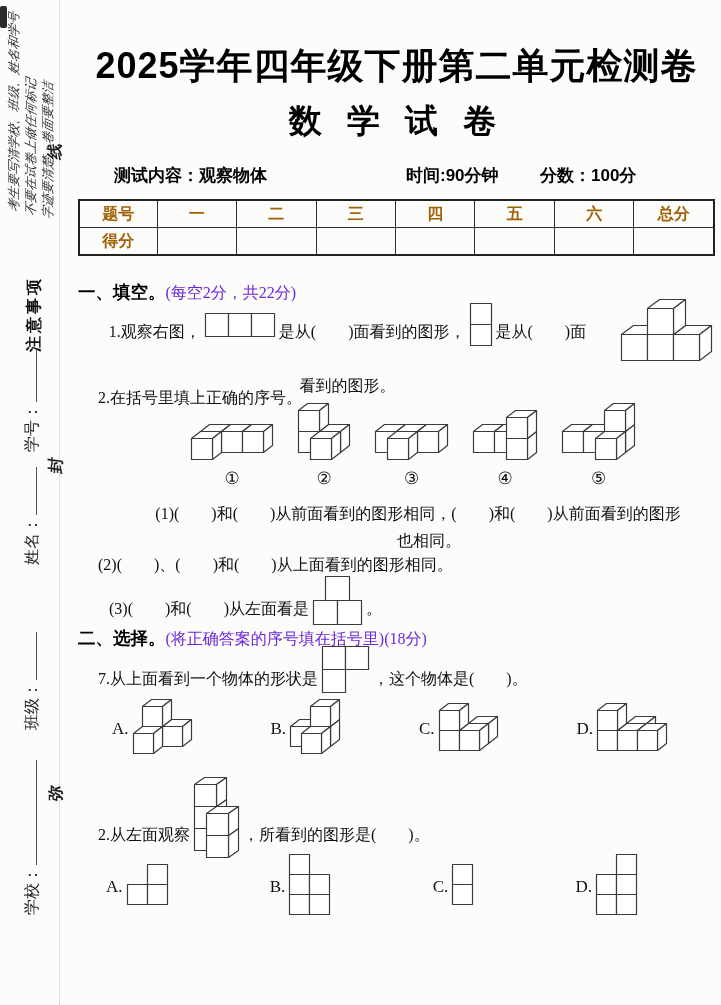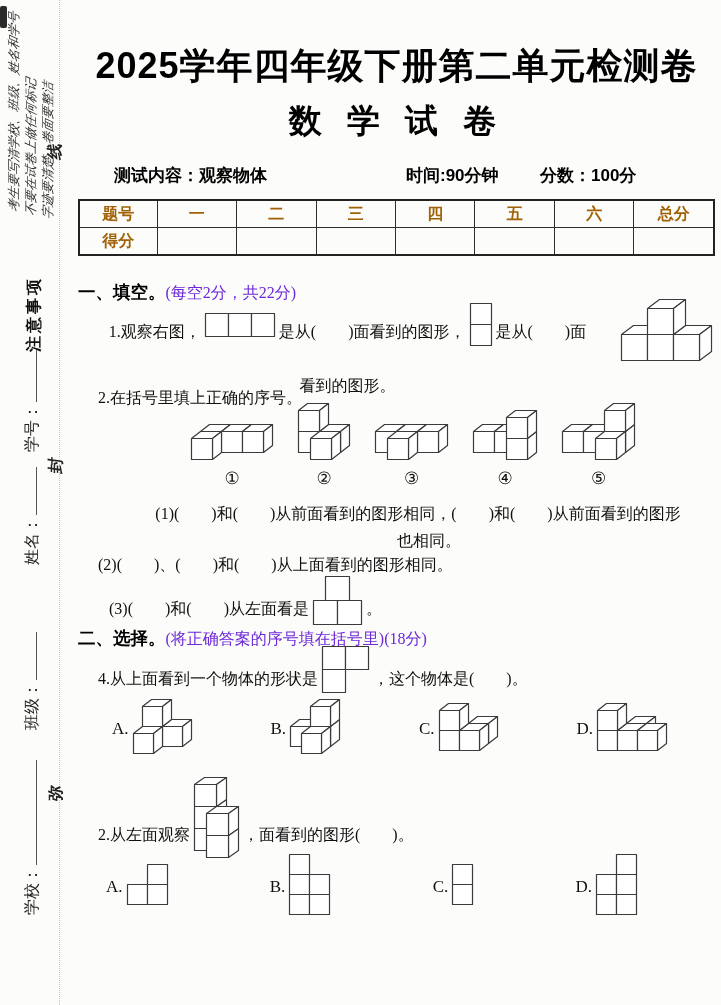--- a/index.html
+++ b/index.html
@@ -268,21 +268,21 @@
           <polygon points="0,24 24,24 24,48 0,48" fill="#ffffff" stroke="#3b3b3b" stroke-width="1.2" stroke-linejoin="round"></polygon>
           <polygon points="24,24 48,24 48,48 24,48" fill="#ffffff" stroke="#3b3b3b" stroke-width="1.2" stroke-linejoin="round"></polygon>
         </svg></span><span>。</span>
   </div>
 
   <div class="blk sec-head sec2-head">
     <span>二、选择。</span><span class="kai">(将正确答案的序号填在括号里)(18分)</span>
   </div>
 
   <div class="blk s2q1 qtext">
-    <span>4.从上面看到一个物体的形状是</span><span class="inline-shape"><svg viewBox="-1.5 -1.5 49 49" width="49" height="49">
+    <span>7.从上面看到一个物体的形状是</span><span class="inline-shape"><svg viewBox="-1.5 -1.5 49 49" width="49" height="49">
           <polygon points="0,0 23,0 23,23 0,23" fill="#ffffff" stroke="#3b3b3b" stroke-width="1.2" stroke-linejoin="round"></polygon>
           <polygon points="23,0 46,0 46,23 23,23" fill="#ffffff" stroke="#3b3b3b" stroke-width="1.2" stroke-linejoin="round"></polygon>
           <polygon points="0,23 23,23 23,46 0,46" fill="#ffffff" stroke="#3b3b3b" stroke-width="1.2" stroke-linejoin="round"></polygon>
         </svg></span><span>，这个物体是(　　)。</span>
   </div>
 
   <div class="blk optrow1">
     <div class="optitem">
       <span class="optlabel">A.</span>
       <span><svg viewBox="-1.5 -55.5 61 57" width="61" height="57">
@@ -366,21 +366,21 @@
           <polygon points="10,-29 32,-29 32,-51 10,-51" fill="#ffffff" stroke="#3b3b3b" stroke-width="1.2" stroke-linejoin="round"></polygon>
           <polygon points="10,-73 32,-73 42,-80 20,-80" fill="#ffffff" stroke="#3b3b3b" stroke-width="1.2" stroke-linejoin="round"></polygon>
           <polygon points="32,-51 42,-58 42,-80 32,-73" fill="#ffffff" stroke="#3b3b3b" stroke-width="1.2" stroke-linejoin="round"></polygon>
           <polygon points="10,-51 32,-51 32,-73 10,-73" fill="#ffffff" stroke="#3b3b3b" stroke-width="1.2" stroke-linejoin="round"></polygon>
           <polygon points="22,-22 44,-22 54,-29 32,-29" fill="#ffffff" stroke="#3b3b3b" stroke-width="1.2" stroke-linejoin="round"></polygon>
           <polygon points="44,0 54,-7 54,-29 44,-22" fill="#ffffff" stroke="#3b3b3b" stroke-width="1.2" stroke-linejoin="round"></polygon>
           <polygon points="22,0 44,0 44,-22 22,-22" fill="#ffffff" stroke="#3b3b3b" stroke-width="1.2" stroke-linejoin="round"></polygon>
           <polygon points="22,-44 44,-44 54,-51 32,-51" fill="#ffffff" stroke="#3b3b3b" stroke-width="1.2" stroke-linejoin="round"></polygon>
           <polygon points="44,-22 54,-29 54,-51 44,-44" fill="#ffffff" stroke="#3b3b3b" stroke-width="1.2" stroke-linejoin="round"></polygon>
           <polygon points="22,-22 44,-22 44,-44 22,-44" fill="#ffffff" stroke="#3b3b3b" stroke-width="1.2" stroke-linejoin="round"></polygon>
-        </svg></span><span>，面看到的图形(　　)。</span>
+        </svg></span><span>，所看到的图形是(　　)。</span>
   </div>
 
   <div class="blk optrow2">
     <div class="optitem">
       <span class="optlabel">A.</span>
       <span><svg viewBox="-1.5 -1.5 43 43" width="43" height="43">
             <polygon points="20,0 40,0 40,20 20,20" fill="#ffffff" stroke="#3b3b3b" stroke-width="1.2" stroke-linejoin="round"></polygon>
             <polygon points="0,20 20,20 20,40 0,40" fill="#ffffff" stroke="#3b3b3b" stroke-width="1.2" stroke-linejoin="round"></polygon>
             <polygon points="20,20 40,20 40,40 20,40" fill="#ffffff" stroke="#3b3b3b" stroke-width="1.2" stroke-linejoin="round"></polygon>
           </svg></span>

